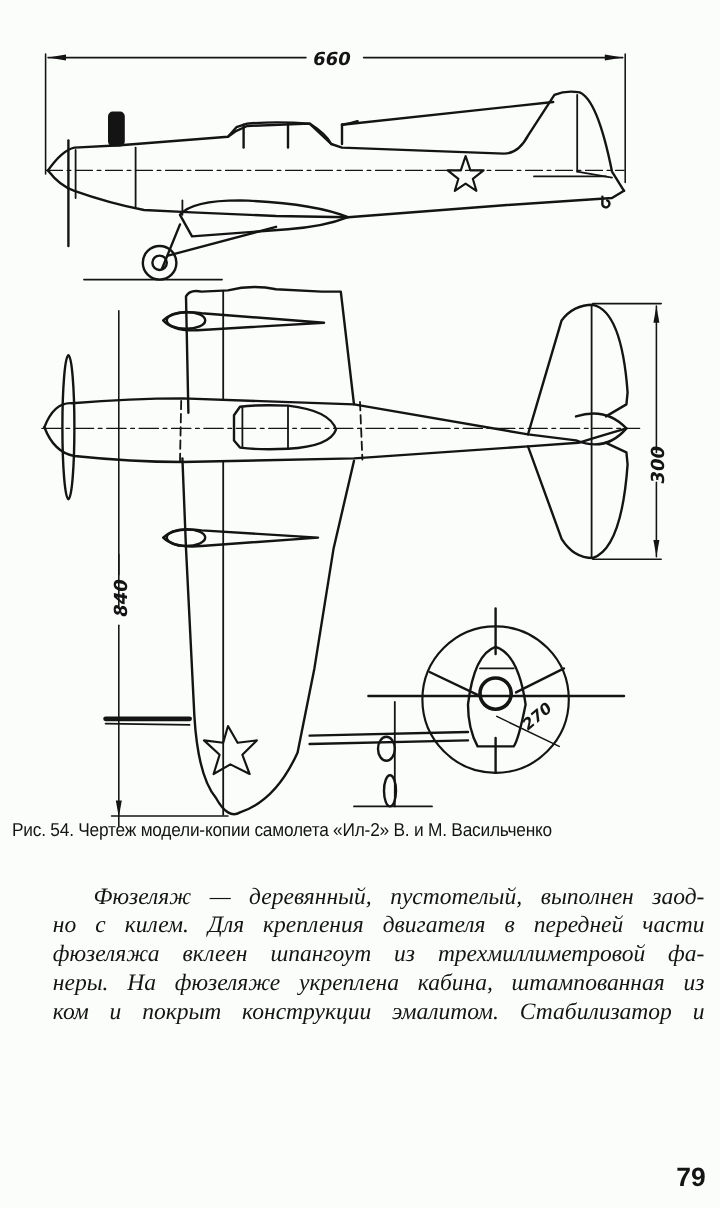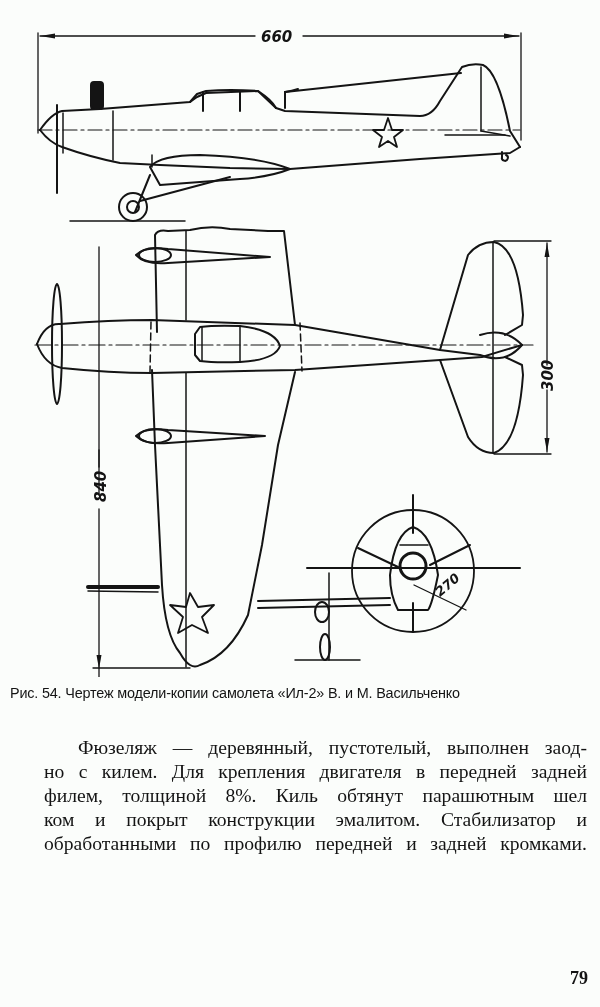--- a/index.html
+++ b/index.html
@@ -1,32 +1,32 @@
 <!DOCTYPE html>
 <html><head>
 <meta charset="utf-8">
 <style>
   html, body { margin: 0; padding: 0; background: #fbfdfb; }
   body { width: 600px; height: 1007px; position: relative; overflow: hidden;
          font-family: "Liberation Serif", "DejaVu Serif", serif; color: #141414; }
   .page { position: absolute; left: 0; top: 0; width: 600px; height: 1007px; }
-  .figure { position: absolute; left: 0; top: 5px; width: 600px; height: 672px; }
+  .figure { position: absolute; left: 0; top: 17px; width: 600px; height: 672px; }
   .figure svg { width: 600px; height: 672px; display: block; }
   .dim { font-family: "DejaVu Sans", sans-serif; font-style: italic; font-weight: bold; font-size: 15px; fill: #141414; }
   .caption { position: absolute; left: 10px; top: 684px; width: 585px;
              font-family: "Liberation Sans", "DejaVu Sans", sans-serif; font-size: 15.5px;
              letter-spacing: -0.2px; white-space: nowrap; transform: scaleX(0.93); transform-origin: left top; }
   .body-text { position: absolute; left: 10px; top: 736px; width: 577px; font-size: 19.6px; line-height: 23.9px;
-               text-align: justify; }
+               text-align: justify; font-style: italic; }
   .para { margin: 0; text-indent: 34px; text-align: justify; text-align-last: left; }
   .line { display: block; text-align: justify; text-align-last: justify; white-space: nowrap; }
   .line.first { padding-left: 34px; }
   .line.last { text-align-last: left; }
-  .page-number { position: absolute; right: 12px; top: 968px; font-size: 18px; font-weight: bold;
-                 font-family: Liberation Serif, serif; }
+  .page-number { position: absolute; right: 12px; top: 968px; font-size: 22px; font-weight: bold;
+                 font-family: Liberation Sans, sans-serif; }
 </style>
 </head>
 <body>
 
 <div class="page">
 
   <div class="figure">
     <svg viewBox="0 0 600 672" xmlns="http://www.w3.org/2000/svg" fill="none" stroke="#141414" stroke-width="2" stroke-linecap="round" stroke-linejoin="round">
 
       <g>
@@ -154,23 +154,23 @@
         <text class="dim" x="0" y="0" stroke="none" transform="translate(440,592) rotate(-40)" style="font-size:13px">270</text>
       </g>
     </svg>
   </div>
 
   <div class="caption">Рис. 54. Чертеж модели-копии самолета «Ил-2» В. и М. Васильченко</div>
 
   <div class="body-text">
     <div class="para">
       <span class="line first">Фюзеляж — деревянный, пустотелый, выполнен заод-</span>
-      <span class="line">но с килем. Для крепления двигателя в передней задней</span>
+      <span class="line">но с килем. Для крепления двигателя в передней части</span>
+      <span class="line">фюзеляжа вклеен шпангоут из трехмиллиметровой фа-</span>
+      <span class="line">неры. На фюзеляже укреплена кабина, штампованная из</span>
     </div>
     <div class="para">
-      <span class="line">филем, толщиной 8%. Киль обтянут парашютным шел</span>
       <span class="line">ком и покрыт конструкции эмалитом. Стабилизатор и</span>
-      <span class="line">обработанными по профилю передней и задней кромками.</span>
     </div>
   </div>
 
   <div class="page-number">79</div>
 </div>
 
 </body></html>

